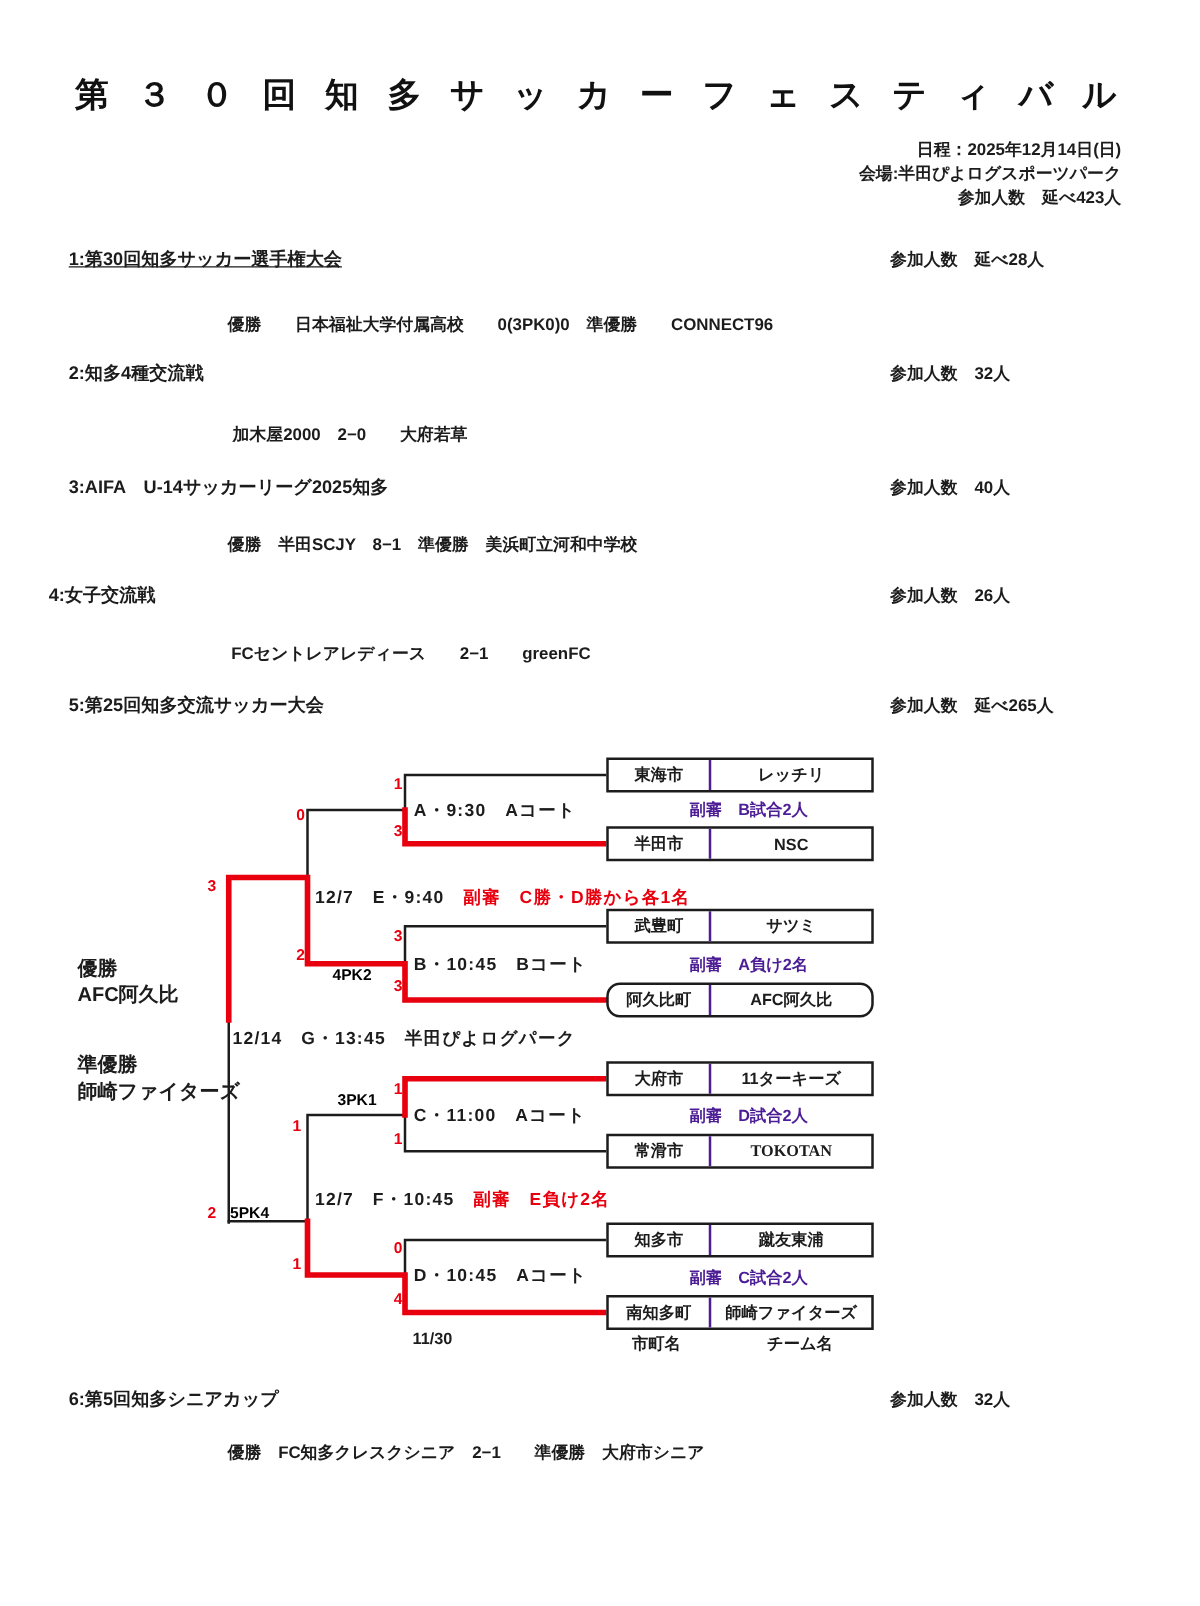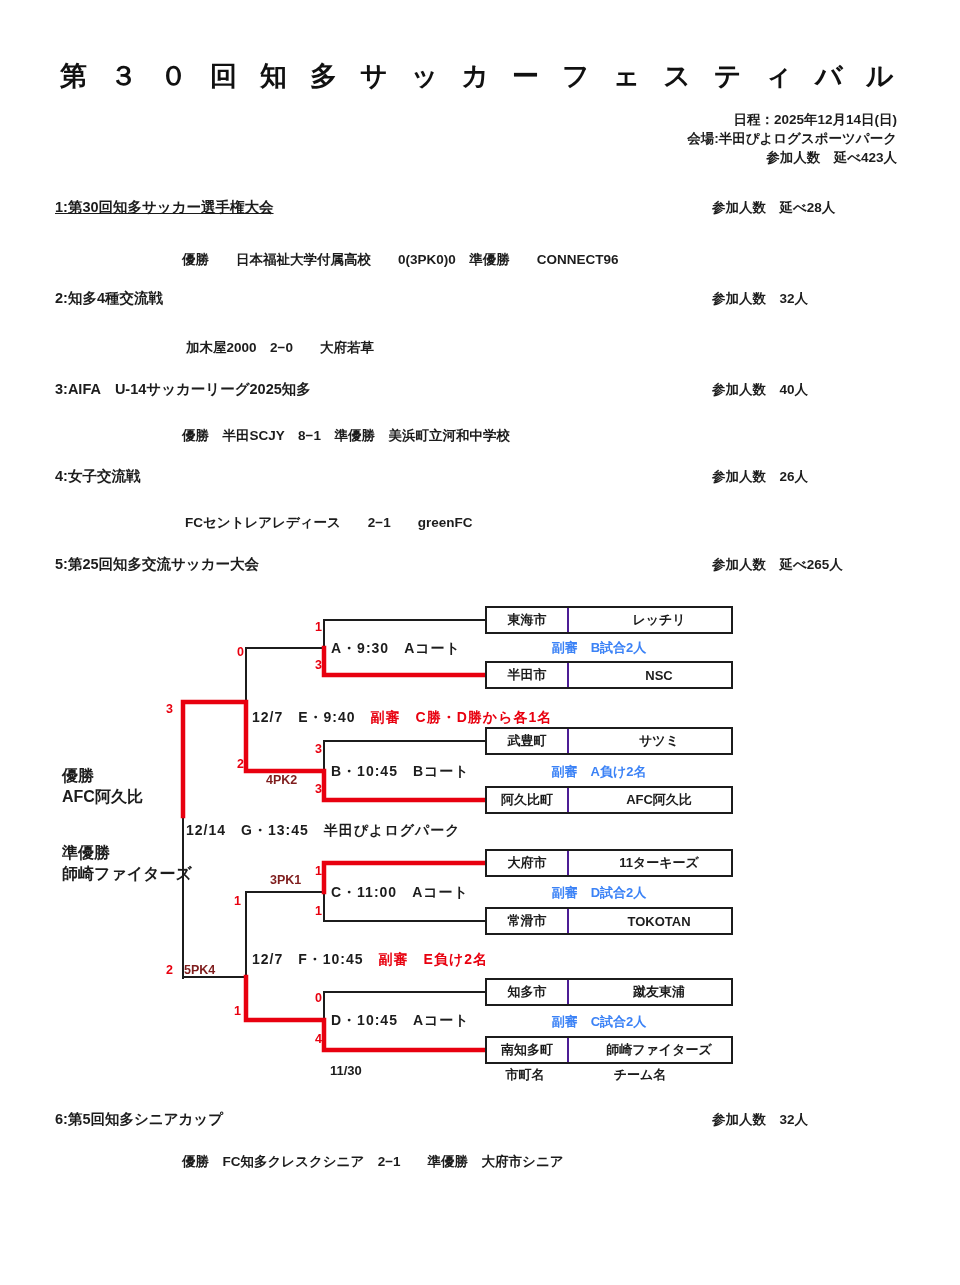--- a/index.html
+++ b/index.html
@@ -10,26 +10,26 @@
   }
   .abs{position:absolute;white-space:nowrap;}
   .title{font-size:27px;letter-spacing:23px;color:#111;}
   .info{font-size:13.5px;text-align:right;line-height:19px;}
   .sec-h{font-size:14.5px;}
   .sec-p{font-size:13.5px;}
   .result{font-size:13.5px;}
   .red{color:#e8000f;}
   .match-label{font-size:14px;letter-spacing:1px;}
   .round-label{font-size:14px;letter-spacing:1px;}
-  .ref-label{font-size:13px;color:#3b82f6;width:228px;text-align:center;}
+  .ref-label{font-size:13px;color:#4c1d95;width:228px;text-align:center;}
   .score{font-size:12.5px;color:#e8000f;width:22px;text-align:right;}
-  .pk{font-size:12.5px;color:#7f1d1d;text-align:center;}
+  .pk{font-size:12.5px;color:#000000;text-align:center;}
   .tbox{position:absolute;left:485px;display:flex;height:28px;border:2px solid #1c1c1c;box-sizing:border-box;background:#fff;}
   .tbox .city{width:80px;border-right:2px solid #4c1d95;display:flex;align-items:center;justify-content:center;font-size:13px;}
-  .tbox .team{width:144px;display:flex;align-items:center;justify-content:center;font-size:13px;padding-left:18px;}
+  .tbox .team{width:128px;display:flex;align-items:center;justify-content:center;font-size:13px;}
   .champ{font-size:16px;line-height:21px;white-space:pre-line;}
   .foot{font-size:13px;text-align:center;}
   svg{position:absolute;left:0;top:0;}
 </style>
 </head>
 <body>
 
 <div id="page">
 
   <div class="abs title" style="left:60px;top:58px;">第３０回知多サッカーフェスティバル</div>
@@ -45,21 +45,21 @@
   <div class="abs result" style="left:182px;top:251px;">優勝　　日本福祉大学付属高校　　0(3PK0)0　準優勝　　CONNECT96</div>
 
   <div class="abs sec-h" style="left:55px;top:289px;text-align:center;">2:知多4種交流戦</div>
   <div class="abs sec-p" style="left:712px;top:290px;">参加人数　32人</div>
   <div class="abs result" style="left:186px;top:339px;">加木屋2000　2−0　　大府若草</div>
 
   <div class="abs sec-h" style="left:55px;top:380px;">3:AIFA　U-14サッカーリーグ2025知多</div>
   <div class="abs sec-p" style="left:712px;top:381px;">参加人数　40人</div>
   <div class="abs result" style="left:182px;top:427px;">優勝　半田SCJY　8−1　準優勝　美浜町立河和中学校</div>
 
-  <div class="abs sec-h" style="left:55px;top:467px;">4:女子交流戦</div>
+  <div class="abs sec-h" style="left:39px;top:467px;">4:女子交流戦</div>
   <div class="abs sec-p" style="left:712px;top:468px;">参加人数　26人</div>
   <div class="abs result" style="left:185px;top:514px;">FCセントレアレディース　　2−1　　greenFC</div>
 
   <div class="abs sec-h" style="left:55px;top:555px;">5:第25回知多交流サッカー大会</div>
   <div class="abs sec-p" style="left:712px;top:556px;">参加人数　延べ265人</div>
 
   <svg width="960" height="1285">
 
     <g stroke="#1c1c1c" stroke-width="2" fill="none" stroke-linecap="square">
       <path d="M485 620 H324 V648 H246 V702"></path>
@@ -88,29 +88,29 @@
     <div class="team">レッチリ</div>
   </div>
   <div class="tbox" style="top:727px;">
     <div class="city">武豊町</div>
     <div class="team">サツミ</div>
   </div>
   <div class="tbox" style="top:661px;">
     <div class="city">半田市</div>
     <div class="team">NSC</div>
   </div>
-  <div class="tbox" style="top:786px;">
+  <div class="tbox" style="top:786px;border-radius:11px;">
     <div class="city">阿久比町</div>
     <div class="team">AFC阿久比</div>
   </div>
   <div class="tbox" style="top:849px;">
     <div class="city">大府市</div>
     <div class="team">11ターキーズ</div>
   </div>
-  <div class="tbox" style="top:907px;">
+  <div class="tbox" style="top:907px;font-family:Liberation Serif, serif;">
     <div class="city">常滑市</div>
     <div class="team">TOKOTAN</div>
   </div>
   <div class="tbox" style="top:978px;">
     <div class="city">知多市</div>
     <div class="team">蹴友東浦</div>
   </div>
   <div class="tbox" style="top:1036px;">
     <div class="city">南知多町</div>
     <div class="team">師崎ファイターズ</div>

